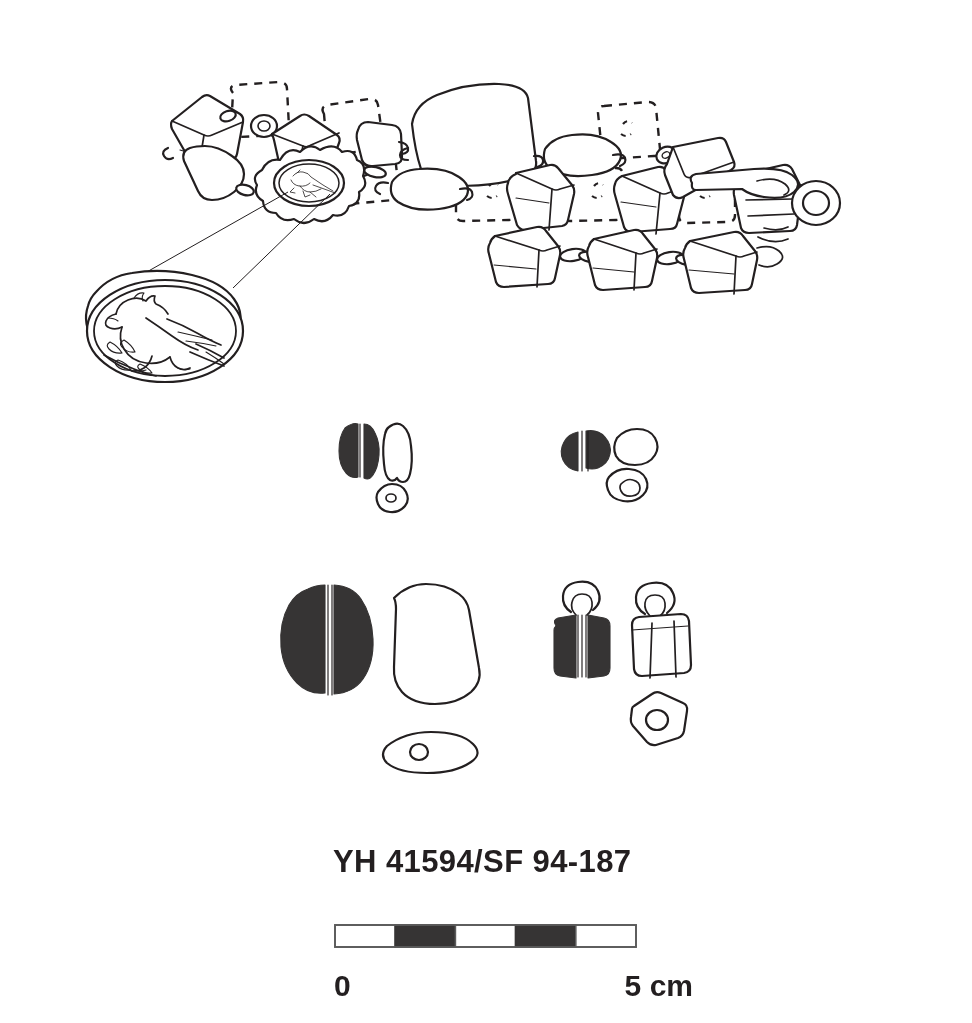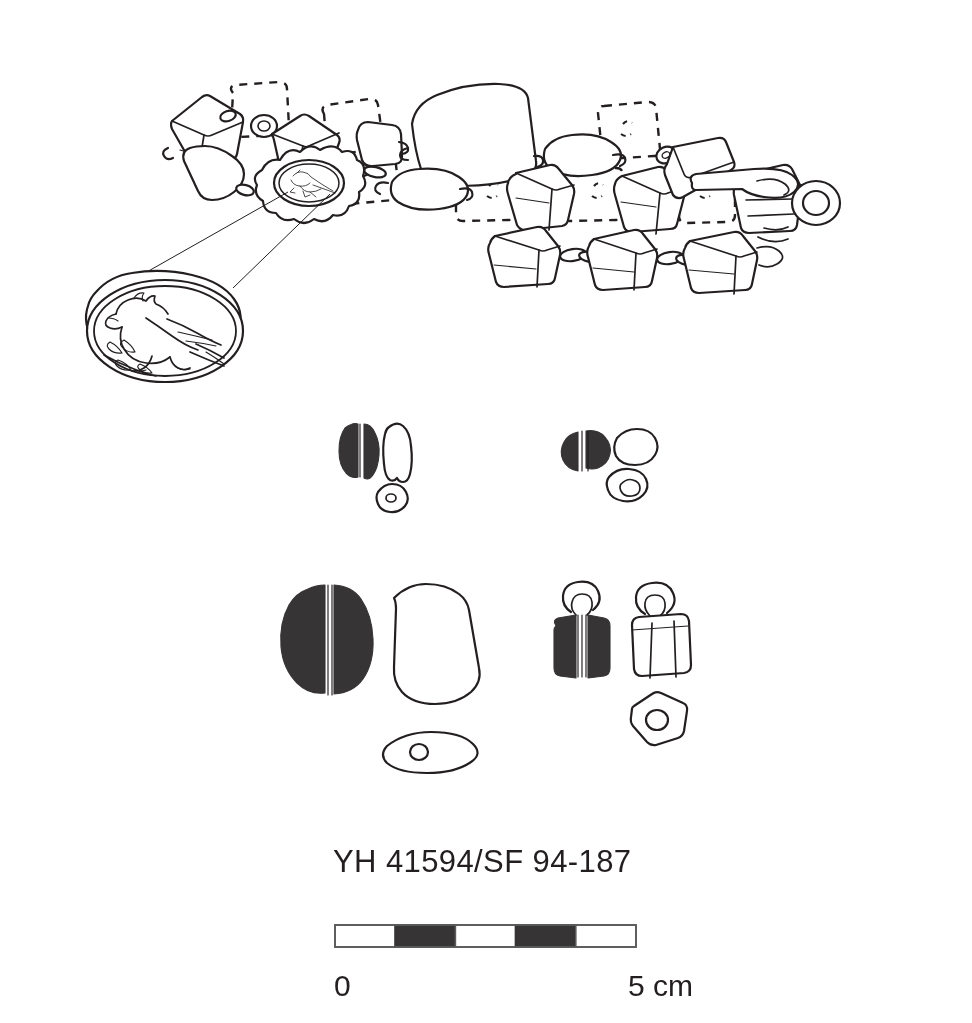--- a/index.html
+++ b/index.html
@@ -13,20 +13,21 @@
     position: relative;
     overflow: hidden;
     font-family: "Liberation Sans", sans-serif;
     color: #231f20;
   }
   #figure-root {
     position: absolute;
     inset: 0;
     width: 972px;
     height: 1023px;
+    font-weight: bold;
   }
   svg.figure {
     display: block;
     width: 972px;
     height: 1023px;
   }
   .ink {
     fill: none;
     stroke: #231f20;
     stroke-linecap: round;

